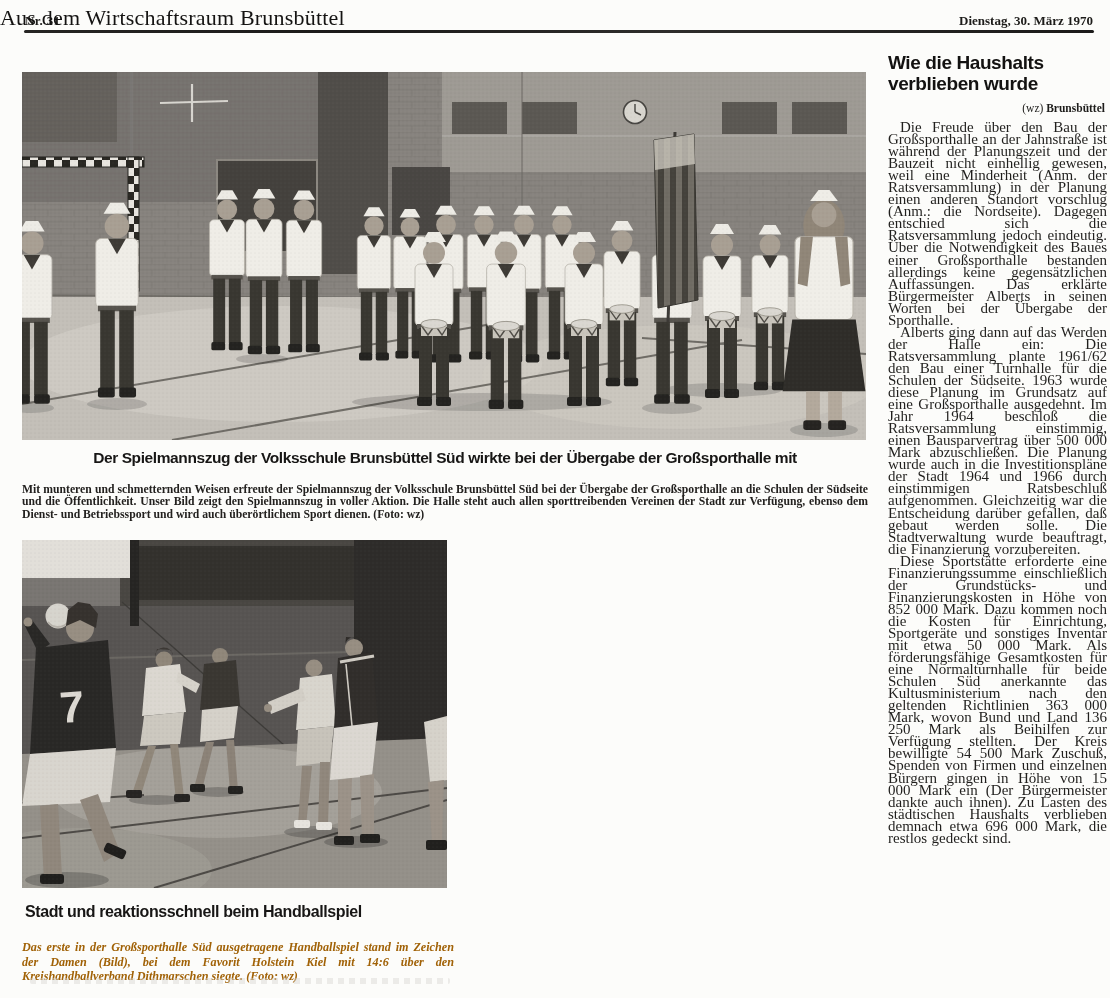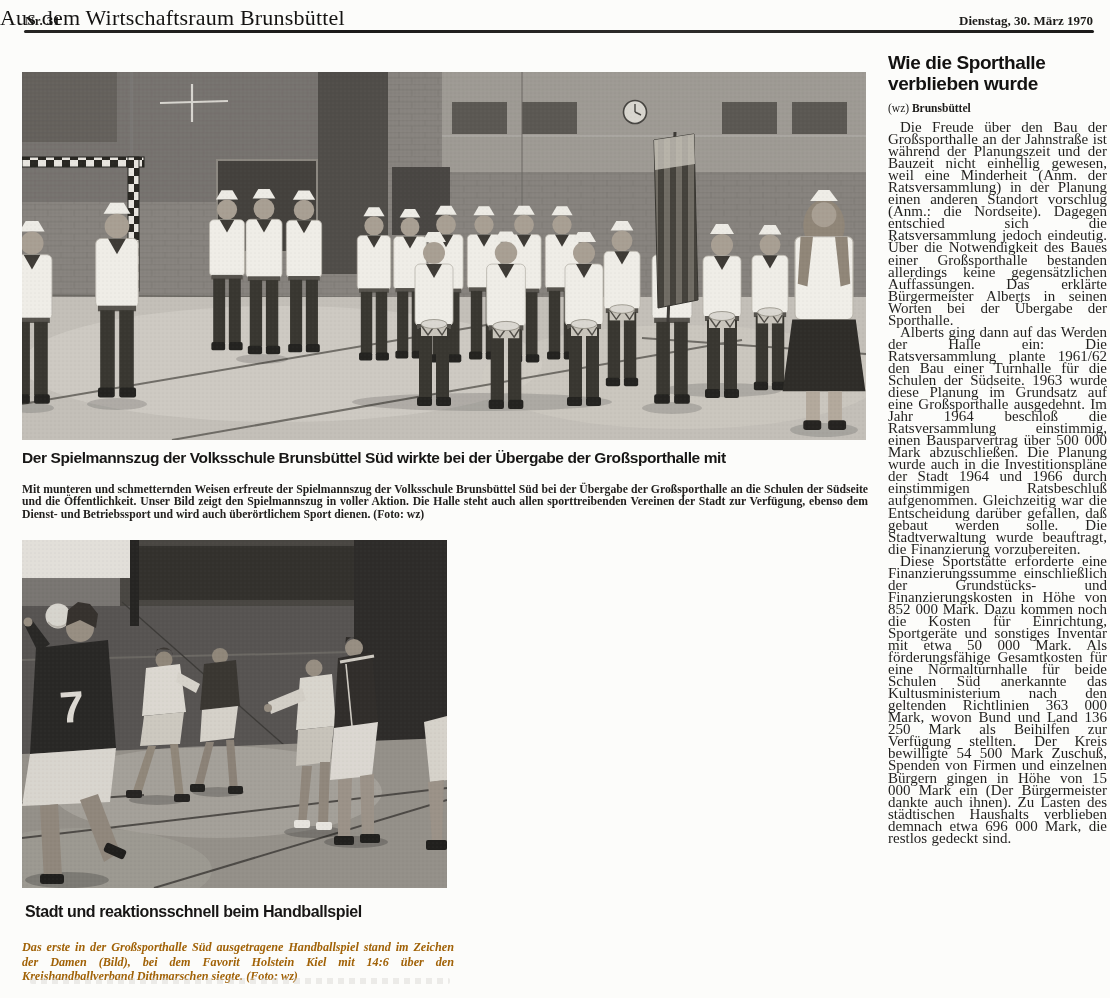--- a/index.html
+++ b/index.html
@@ -17,34 +17,34 @@
   .header-rule{position:absolute;left:24px;right:16px;top:30px;height:3px;
     background:linear-gradient(90deg,#262523 0%,#1b1a19 30%,#2e2d2b 60%,#1b1a19 100%);
     border-radius:2px;}
   
   .photo{position:absolute;filter:contrast(.97) brightness(1.01);}
   .photo svg{display:block;}
   .photo-band{left:22px;top:72px;width:844px;height:368px;}
   .photo-handball{left:22px;top:540px;width:425px;height:348px;}
   
   .cap-head{position:absolute;font-family:"Liberation Sans", sans-serif;font-weight:bold;color:#171615;}
-  .cap1-head{left:22px;top:449px;width:846px;font-size:15.5px;letter-spacing:-.4px;white-space:nowrap;}
+  .cap1-head{left:22px;top:449px;width:846px;font-size:15.5px;letter-spacing:-.4px;white-space:nowrap;text-align:center;}
   .cap1-text{position:absolute;left:22px;top:472px;width:846px;
     font-size:11.7px;line-height:12.6px;font-weight:bold;
     text-align:justify;color:#23211f;}
   .cap2-head{left:25px;top:903px;width:440px;font-size:16px;letter-spacing:-.4px;white-space:nowrap;}
   .cap2-text{position:absolute;left:22px;top:928px;width:432px;
     font-size:12.2px;line-height:14.6px;font-style:italic;font-weight:bold;
     text-align:justify;color:#a16207;}
   
   .article{position:absolute;left:888px;top:52px;width:219px;}
   .article h1{margin:0;font-family:"Liberation Sans", sans-serif;font-weight:bold;
     font-size:19px;line-height:21px;letter-spacing:-.4px;color:#131211;}
   .article h1 span{display:block;}
-  .byline{margin:8px 2px 0 0;font-size:11.5px;}
+  .byline{margin:8px 2px 0 0;text-align:right;font-size:11.5px;}
   .byline .loc{font-weight:bold;}
   .article .body{margin-top:7px;}
   .article p{margin:0;font-size:15px;line-height:12.05px;text-align:justify;
     text-indent:12px;word-spacing:.6px;color:#201f1d;
     -webkit-hyphens:auto;hyphens:auto;}
   
   .bleed{position:absolute;left:30px;top:978px;width:420px;height:6px;
     background:repeating-linear-gradient(90deg,#d8d6d2 0 6px,transparent 6px 11px);
     opacity:.45;border-radius:2px;}
 </style>
@@ -310,21 +310,21 @@
   </g>
   <rect width="425" height="348" fill="url(#grain2)"></rect>
 </svg>
 </div>
 
 <div class="cap-head cap2-head">Stadt und reaktionsschnell beim Handballspiel</div>
 <p class="cap2-text">Das erste in der Großsporthalle Süd ausgetragene Handballspiel stand im Zeichen der Damen (Bild), bei dem Favorit Holstein Kiel mit 14:6 über den Kreishandballverband Dithmarschen siegte. (Foto: wz)</p>
 
 <div class="article">
   <h1>
-    <span>Wie die Sporthalle</span>
+    <span>Wie die Haushalts</span>
     <span>verblieben wurde</span>
   </h1>
   <div class="byline">
     <span>(wz)</span>
     <span class="loc">Brunsbüttel</span>
   </div>
   <div class="body">
     <p lang="de">Die Freude über den Bau der Großsporthalle an der Jahnstraße ist während der Planungszeit und der Bauzeit nicht einhellig gewesen, weil eine Minderheit (Anm. der Ratsversammlung) in der Planung einen anderen Standort vorschlug (Anm.: die Nordseite). Dagegen entschied sich die Ratsversammlung jedoch eindeutig. Über die Notwendigkeit des Baues einer Großsporthalle bestanden allerdings keine gegensätzlichen Auffassungen. Das erklärte Bürgermeister Alberts in seinen Worten bei der Übergabe der Sporthalle.</p>
     <p lang="de">Alberts ging dann auf das Werden der Halle ein: Die Ratsversammlung plante 1961/62 den Bau einer Turnhalle für die Schulen der Südseite. 1963 wurde diese Planung im Grundsatz auf eine Großsporthalle ausgedehnt. Im Jahr 1964 beschloß die Ratsversammlung einstimmig, einen Bausparvertrag über 500 000 Mark abzuschließen. Die Planung wurde auch in die Investitionspläne der Stadt 1964 und 1966 durch einstimmigen Ratsbeschluß aufgenommen. Gleichzeitig war die Entscheidung darüber gefallen, daß gebaut werden solle. Die Stadtverwaltung wurde beauftragt, die Finanzierung vorzubereiten.</p>
     <p lang="de">Diese Sportstätte erforderte eine Finanzierungssumme einschließlich der Grundstücks- und Finanzierungskosten in Höhe von 852 000 Mark. Dazu kommen noch die Kosten für Einrichtung, Sportgeräte und sonstiges Inventar mit etwa 50 000 Mark. Als förderungsfähige Gesamtkosten für eine Normalturnhalle für beide Schulen Süd anerkannte das Kultusministerium nach den geltenden Richtlinien 363 000 Mark, wovon Bund und Land 136 250 Mark als Beihilfen zur Verfügung stellten. Der Kreis bewilligte 54 500 Mark Zuschuß, Spenden von Firmen und einzelnen Bürgern gingen in Höhe von 15 000 Mark ein (Der Bürgermeister dankte auch ihnen). Zu Lasten des städtischen Haushalts verblieben demnach etwa 696 000 Mark, die restlos gedeckt sind.</p>

